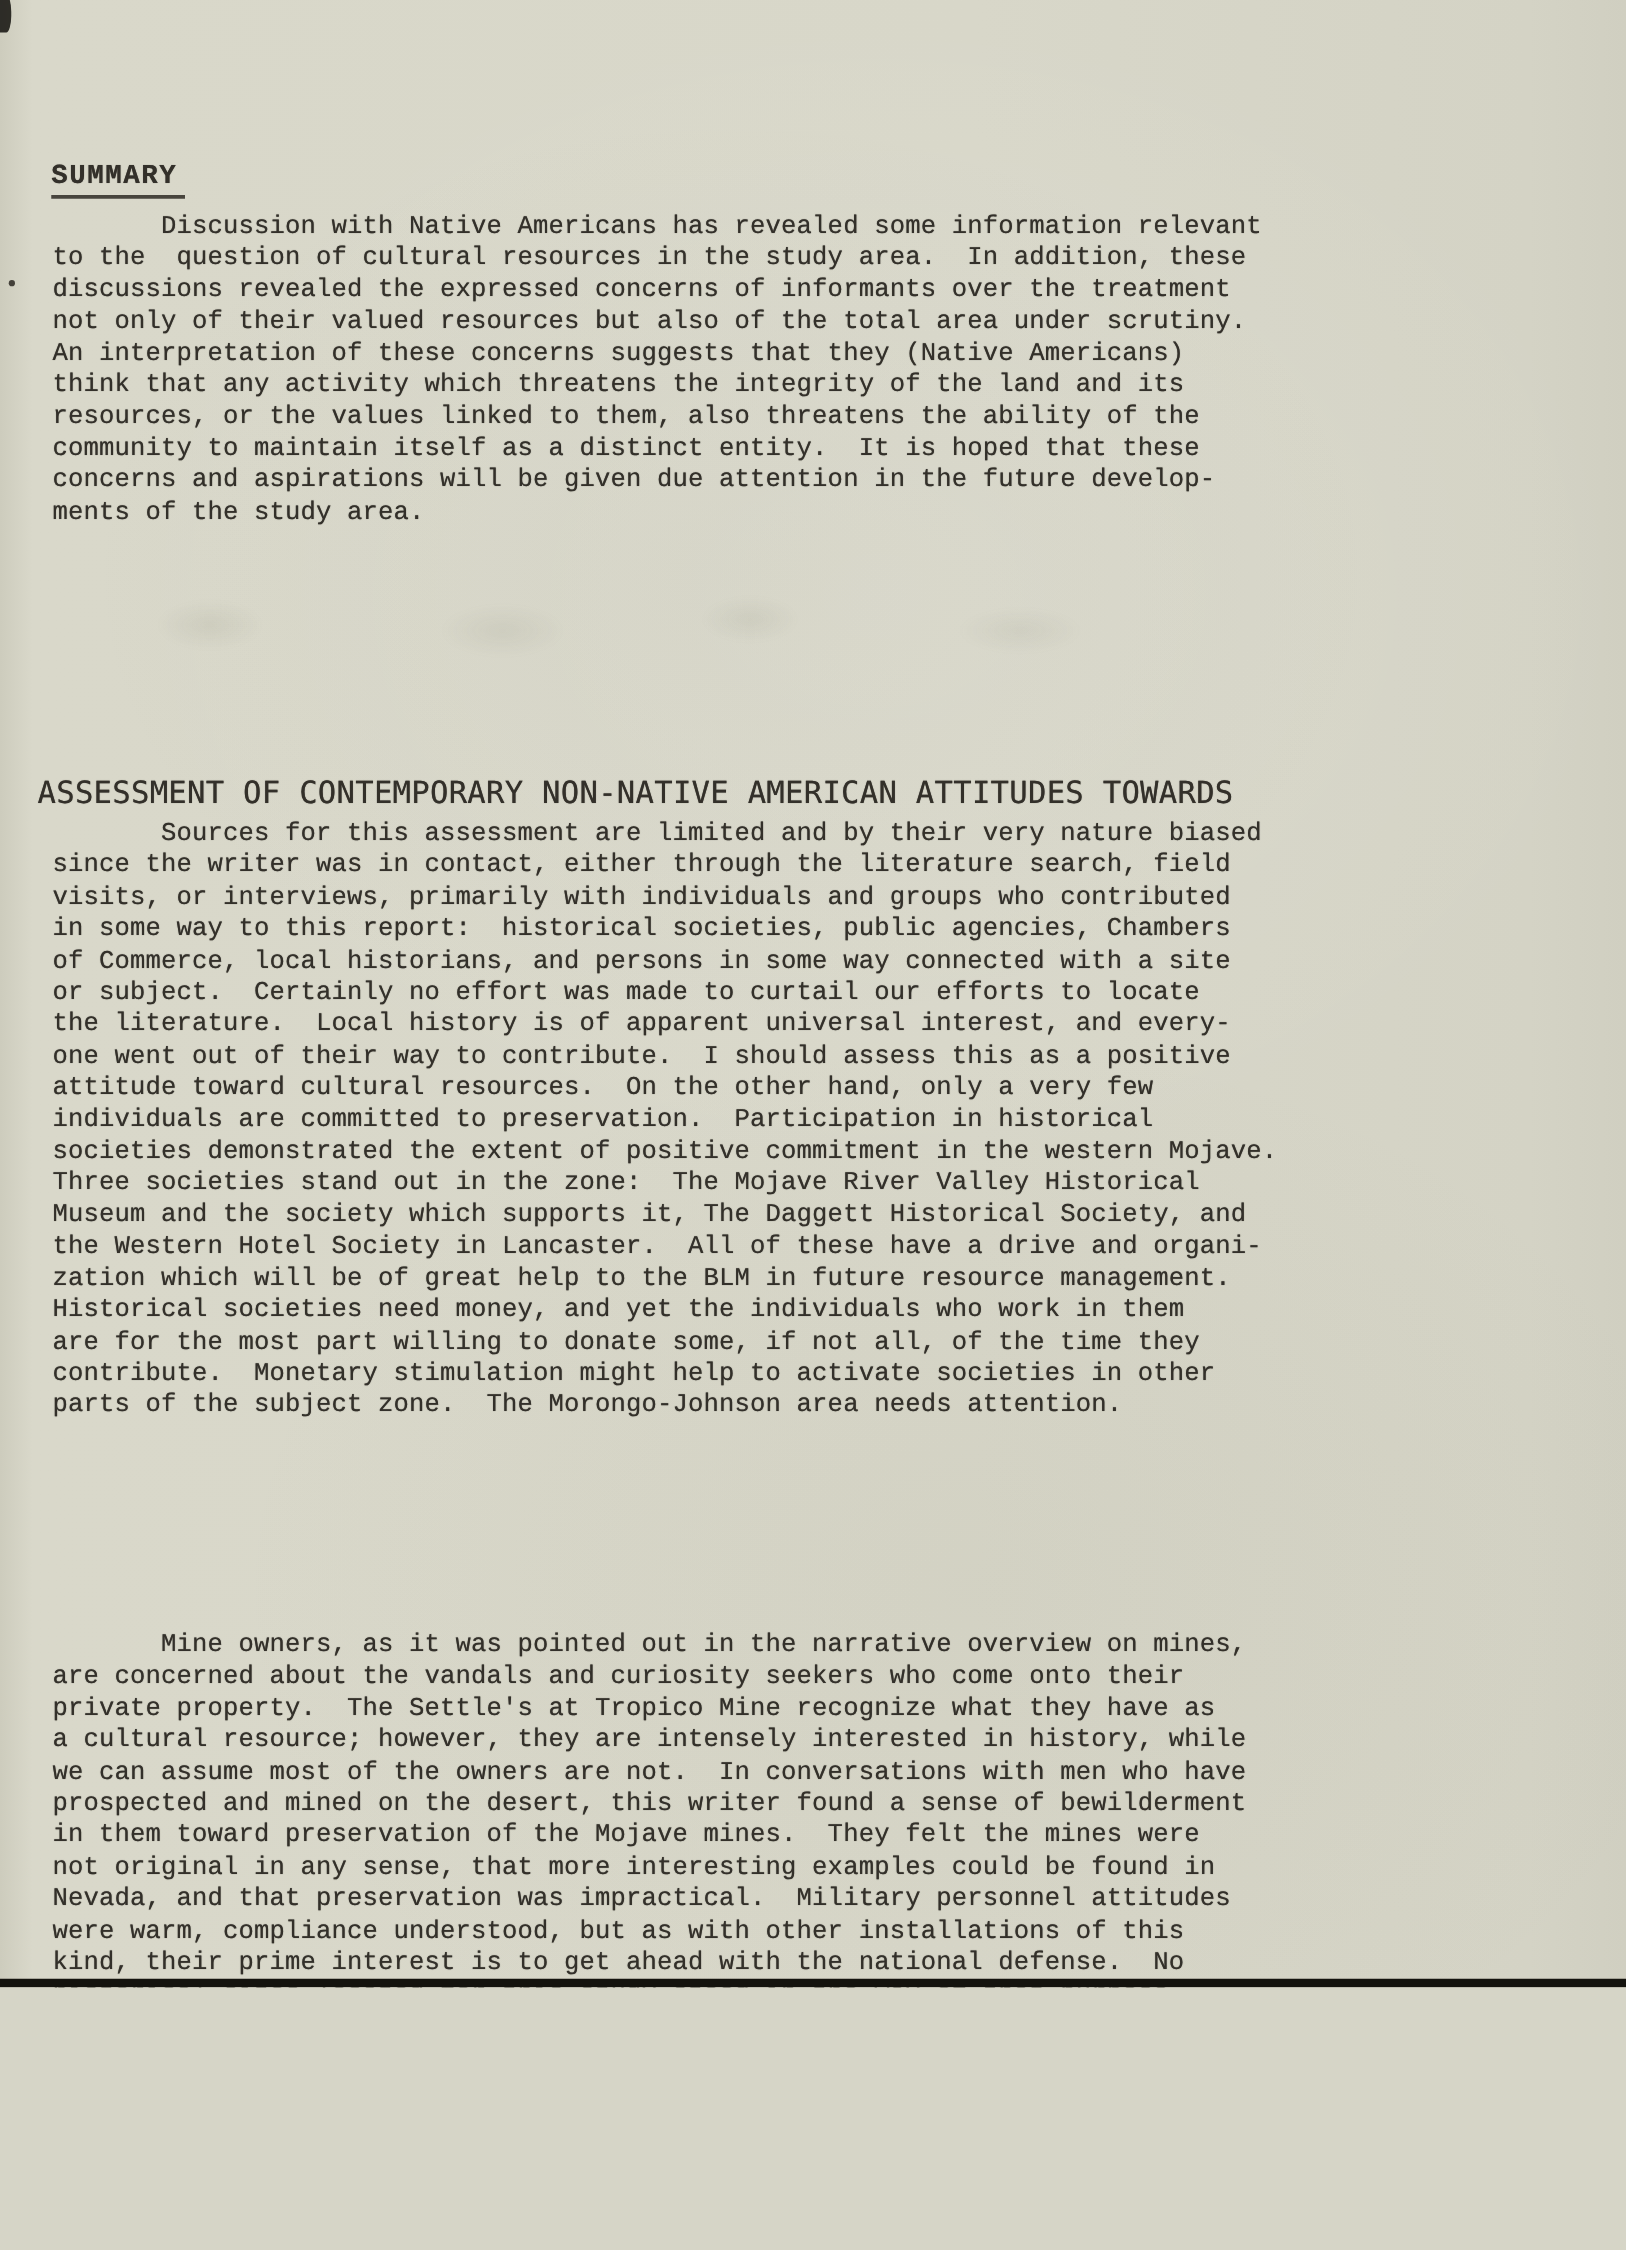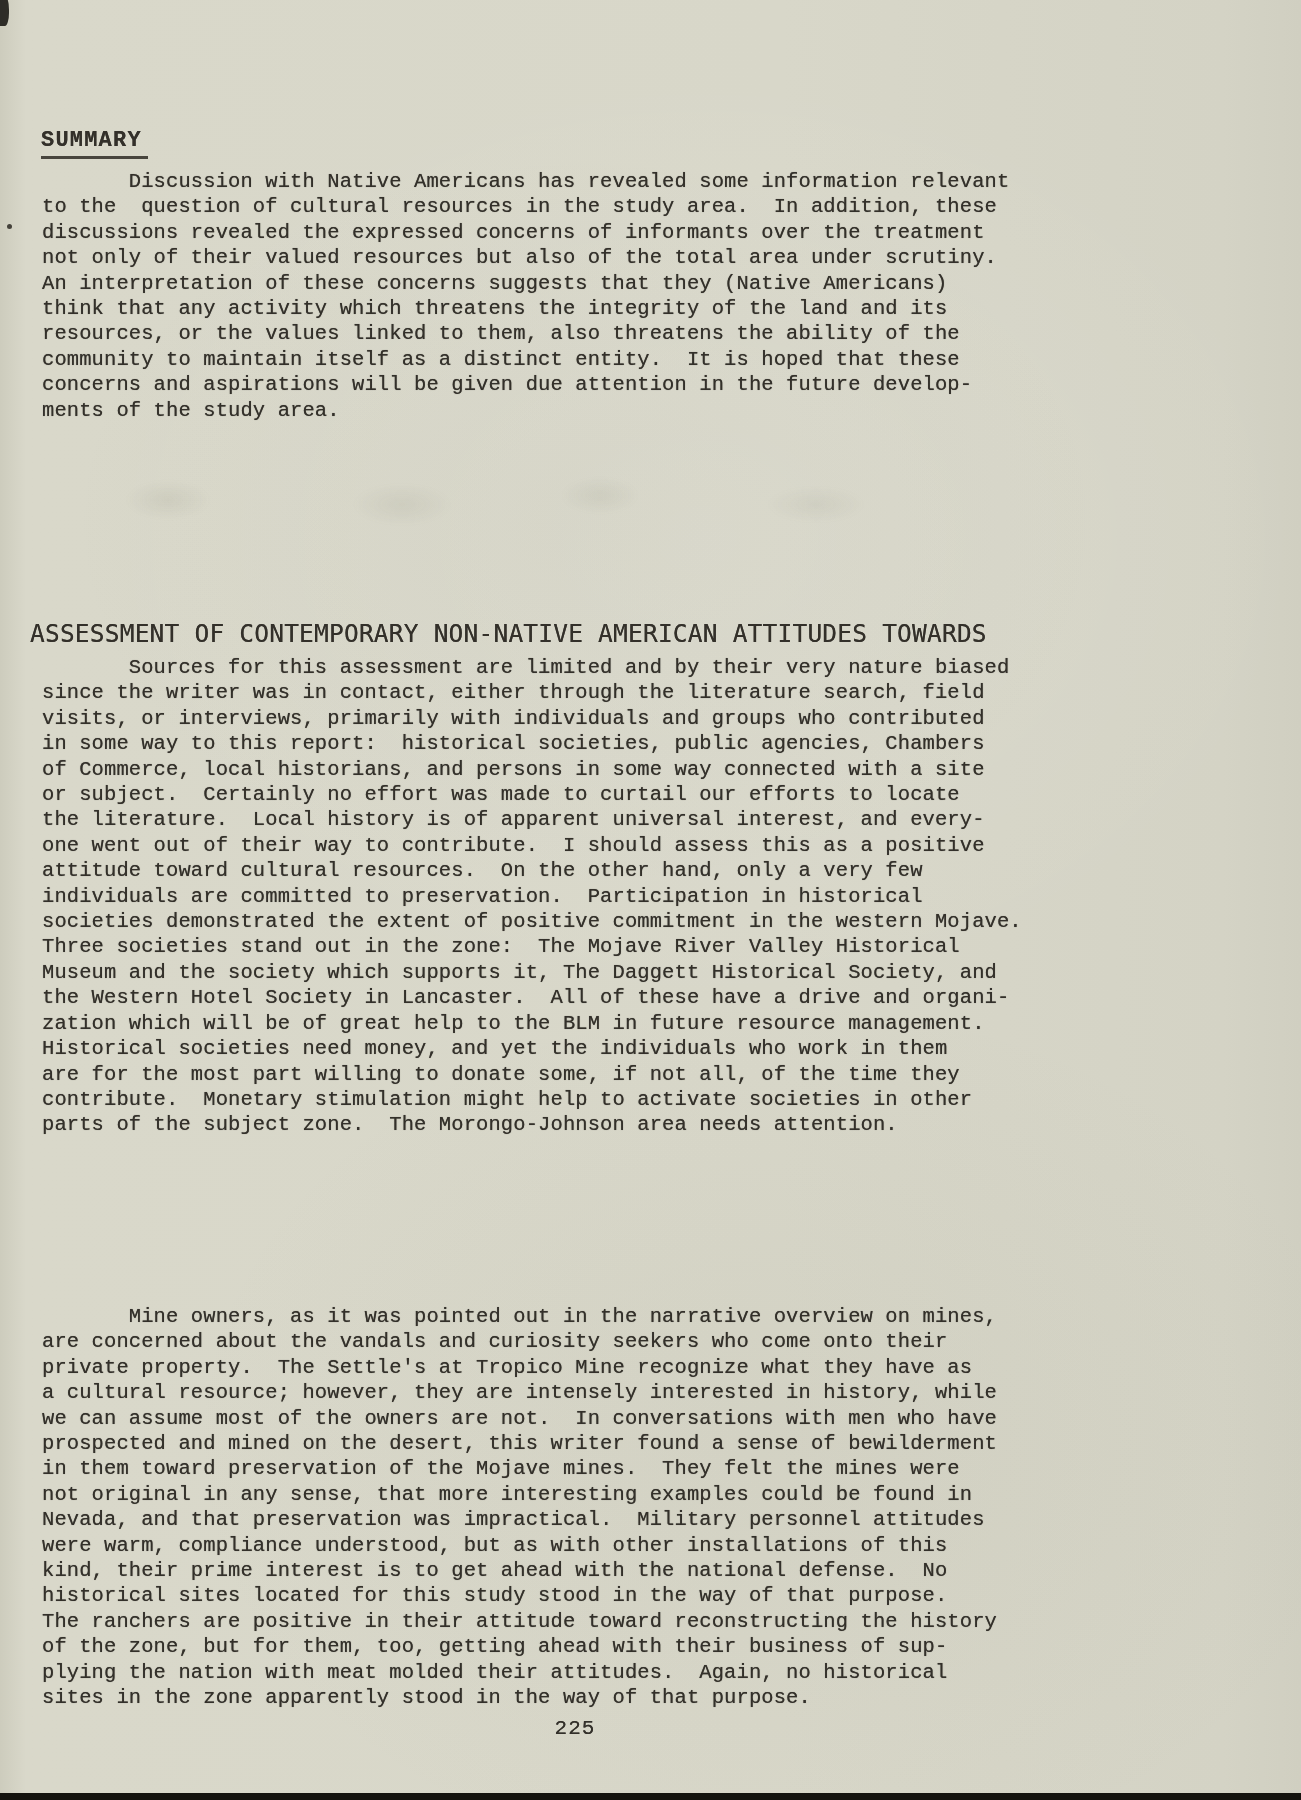--- a/index.html
+++ b/index.html
@@ -3,21 +3,21 @@
 <meta charset="utf-8">
 <style>
   html, body {
     margin: 0;
     padding: 0;
     background: #d6d5c7;
   }
   .page {
     position: relative;
     width: 1301px;
-    height: 1800px;
+    height: 1590px;
     overflow: hidden;
     background:
       radial-gradient(ellipse 900px 700px at 54% 30%, rgba(255,255,255,0.10), rgba(255,255,255,0) 70%),
       radial-gradient(ellipse 700px 500px at 45% 29%, rgba(120,120,100,0.05), rgba(120,120,100,0) 75%),
       radial-gradient(ellipse 800px 600px at 60% 80%, rgba(125,125,105,0.06), rgba(125,125,105,0) 75%),
       linear-gradient(90deg, #cdccbd 0px, #d9d8ca 26px, #d8d7c9 60%, #d4d3c5 94%, #d0cfc1 100%),
       var(--paper, #d6d5c7);
     font-family: "Liberation Mono", "DejaVu Sans Mono", monospace;
     color: var(--ink, #33302a);
   }

